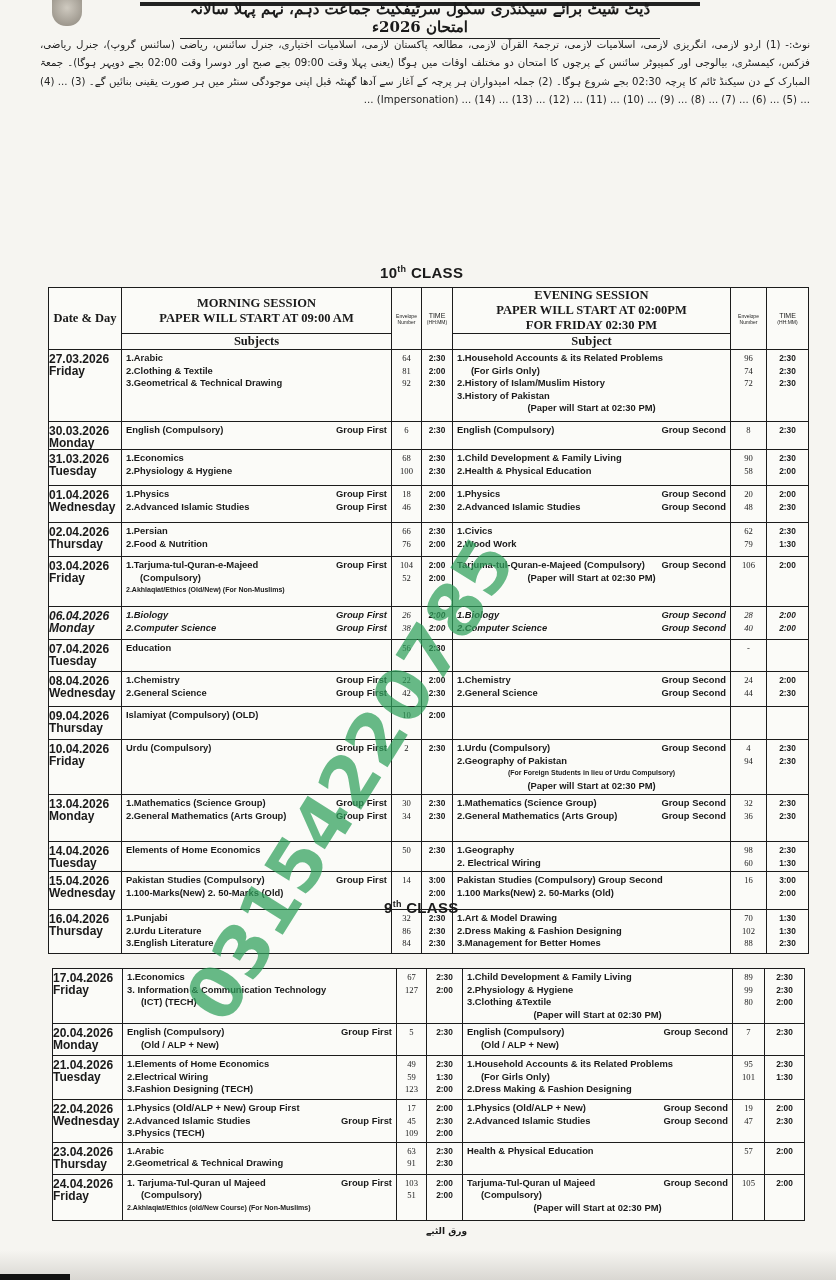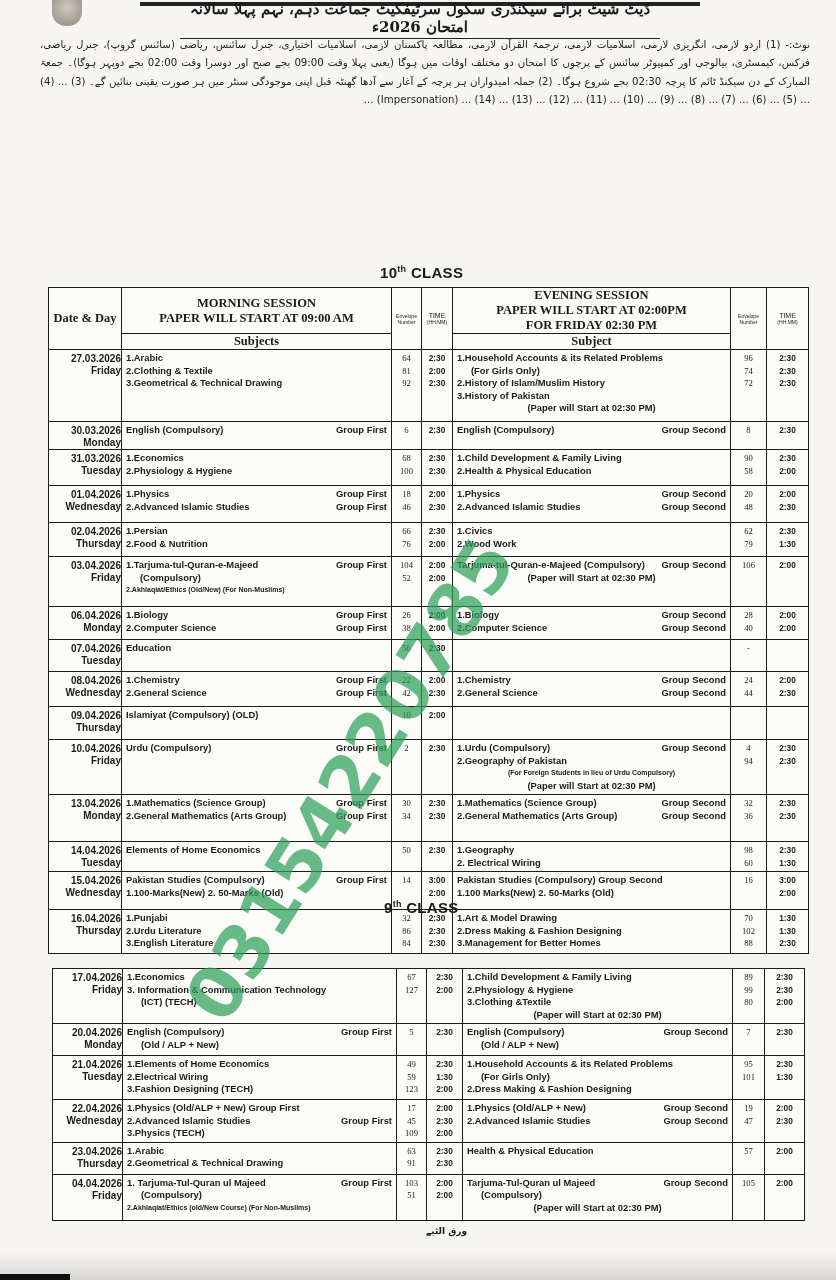--- a/index.html
+++ b/index.html
@@ -9,21 +9,21 @@
   .logo { position: absolute; left: 52px; top: 0; width: 30px; height: 26px; border-radius: 0 0 14px 14px; background: radial-gradient(circle at 50% 30%, #cfcac0, #8d877d); }
   .topline { position: absolute; left: 140px; top: 2px; width: 560px; height: 4px; background: #222; }
   .title { position: absolute; left: 180px; top: 0; width: 480px; text-align: center; font-family: "DejaVu Serif", serif; font-size: 15px; font-weight: bold; direction: rtl; border-bottom: 1.5px solid #222; padding-bottom: 2px; }
   .notes { position: absolute; left: 40px; top: 36px; width: 770px; direction: rtl; text-align: justify; font-family: "DejaVu Sans", sans-serif; font-size: 10.2px; line-height: 18.4px; color: #222; }
   .class-title { position: absolute; font-weight: bold; font-size: 15px; letter-spacing: 0.3px; }
   .class-title sup { font-size: 9px; margin-top: 25px; }
   table { position: absolute; border-collapse: collapse; table-layout: fixed; background: #fbfbf8; }
   td, th { border: 1.6px solid #1c1c1c; vertical-align: top; }
   th { font-family: "Liberation Serif", serif; font-weight: bold; font-size: 12.5px; text-align: center; vertical-align: middle; }
   .hdr-small { font-size: 5px; font-family: "Liberation Sans", sans-serif; font-weight: normal; line-height: 6px; }
-  .date { font-size: 10px; font-weight: bold; text-align: right; padding-top: 3px; line-height: 12px; }
+  .date { font-size: 12px; font-weight: bold; text-align: left; padding-top: 3px; line-height: 12px; }
   .subj { font-size: 9.4px; font-weight: bold; padding: 2px 4px; line-height: 12.5px; position: relative; }
   .subj .line { display: flex; justify-content: space-between; white-space: nowrap; }
   .subj .indent { padding-left: 14px; }
   .subj .small { font-size: 7px; }
   .num, .time { font-family: "Liberation Serif", serif; font-size: 8.6px; text-align: center; padding-top: 2px; line-height: 12.5px; }
   .time { font-family: "Liberation Sans", sans-serif; font-weight: bold; font-size: 8.3px; }
   .watermark { position: absolute; left: 40px; top: 330px; width: 620px; height: 900px; pointer-events: none; font-family: "DejaVu Sans", sans-serif; font-weight: bold; color: rgba(46,160,90,0.72); font-size: 72px; transform: rotate(-58deg); transform-origin: 50% 50%; white-space: nowrap; display: flex; align-items: center; justify-content: center; }
   .footer { position: absolute; left: 426px; top: 1226px; font-size: 9px; font-weight: bold; direction: rtl; font-family: "DejaVu Sans", sans-serif; }
   .shadow { position: absolute; left: 0; bottom: 0; width: 836px; height: 30px; background: linear-gradient(#f6f5f1, #d9d7d2); }
   .dark-corner { position: absolute; left: 0; bottom: 0; width: 70px; height: 6px; background: #111; }
@@ -336,21 +336,21 @@
               <span></span>
             </div>
           </td>
           <td class="num">
             <div>106</div>
           </td>
           <td class="time">
             <div>2:00</div>
           </td>
         </tr>
-        <tr style="height: 33px;">
+        <tr style="height: 33px; font-style: italic;">
           <td class="date">
             <div>06.04.2026</div>
             <div>Monday</div>
           </td>
           <td class="subj">
             <div class="line">
               <span>1.Biology</span>
               <span>Group First</span>
             </div>
             <div class="line">
@@ -931,21 +931,21 @@
           </td>
           <td class="num">
             <div>57</div>
           </td>
           <td class="time">
             <div>2:00</div>
           </td>
         </tr>
         <tr style="height: 46px;">
           <td class="date">
-            <div>04.04.2026</div>
+            <div>24.04.2026</div>
             <div>Friday</div>
           </td>
           <td class="subj">
             <div class="line">
               <span>1. Tarjuma-Tul-Quran ul Majeed</span>
               <span>Group First</span>
             </div>
             <div class="line indent">
               <span>(Compulsory)</span>
               <span></span>

